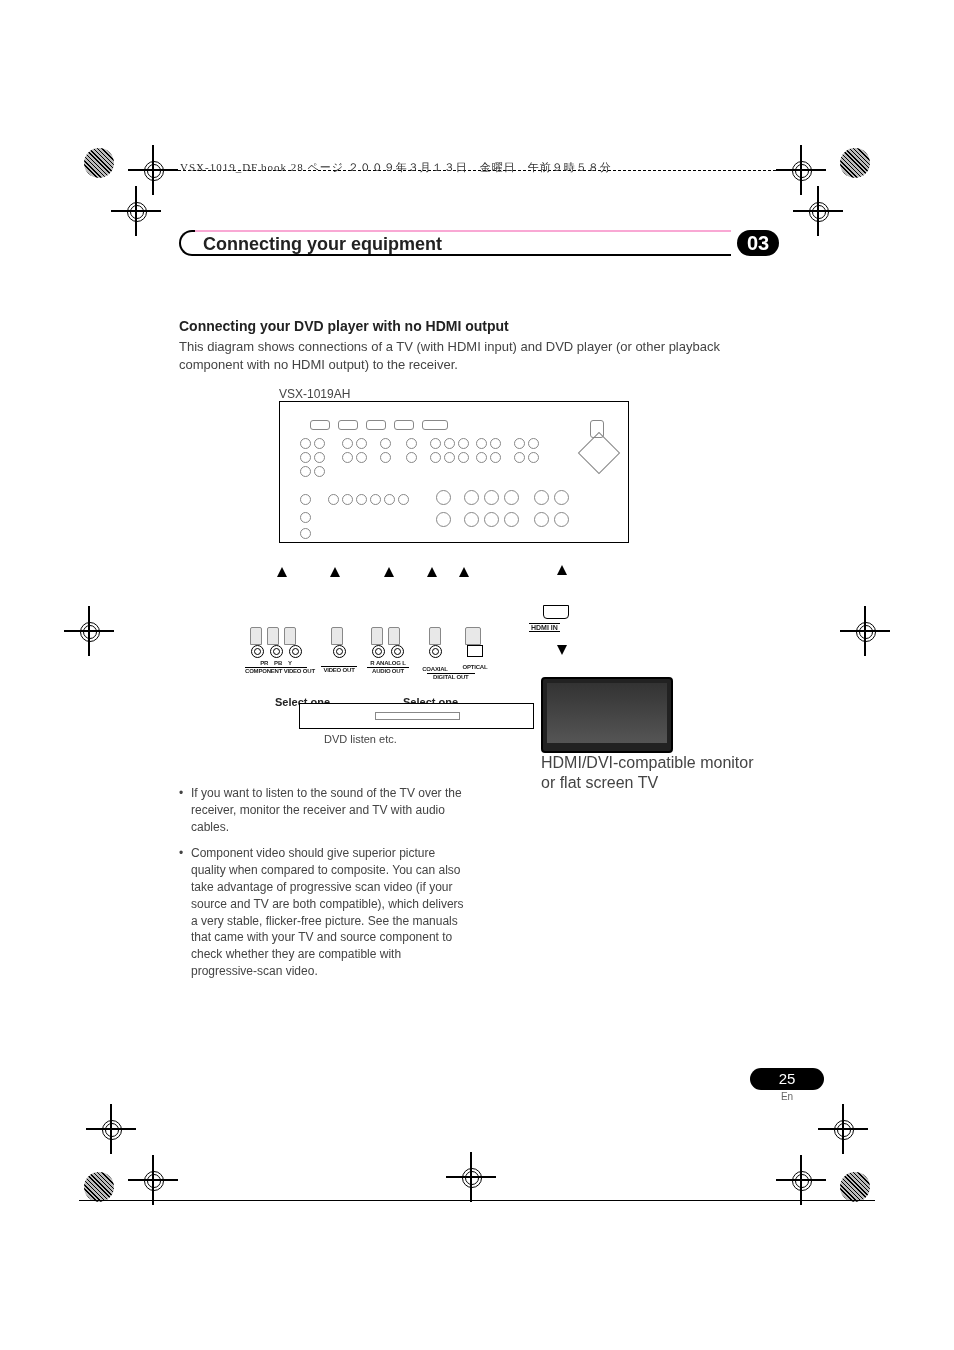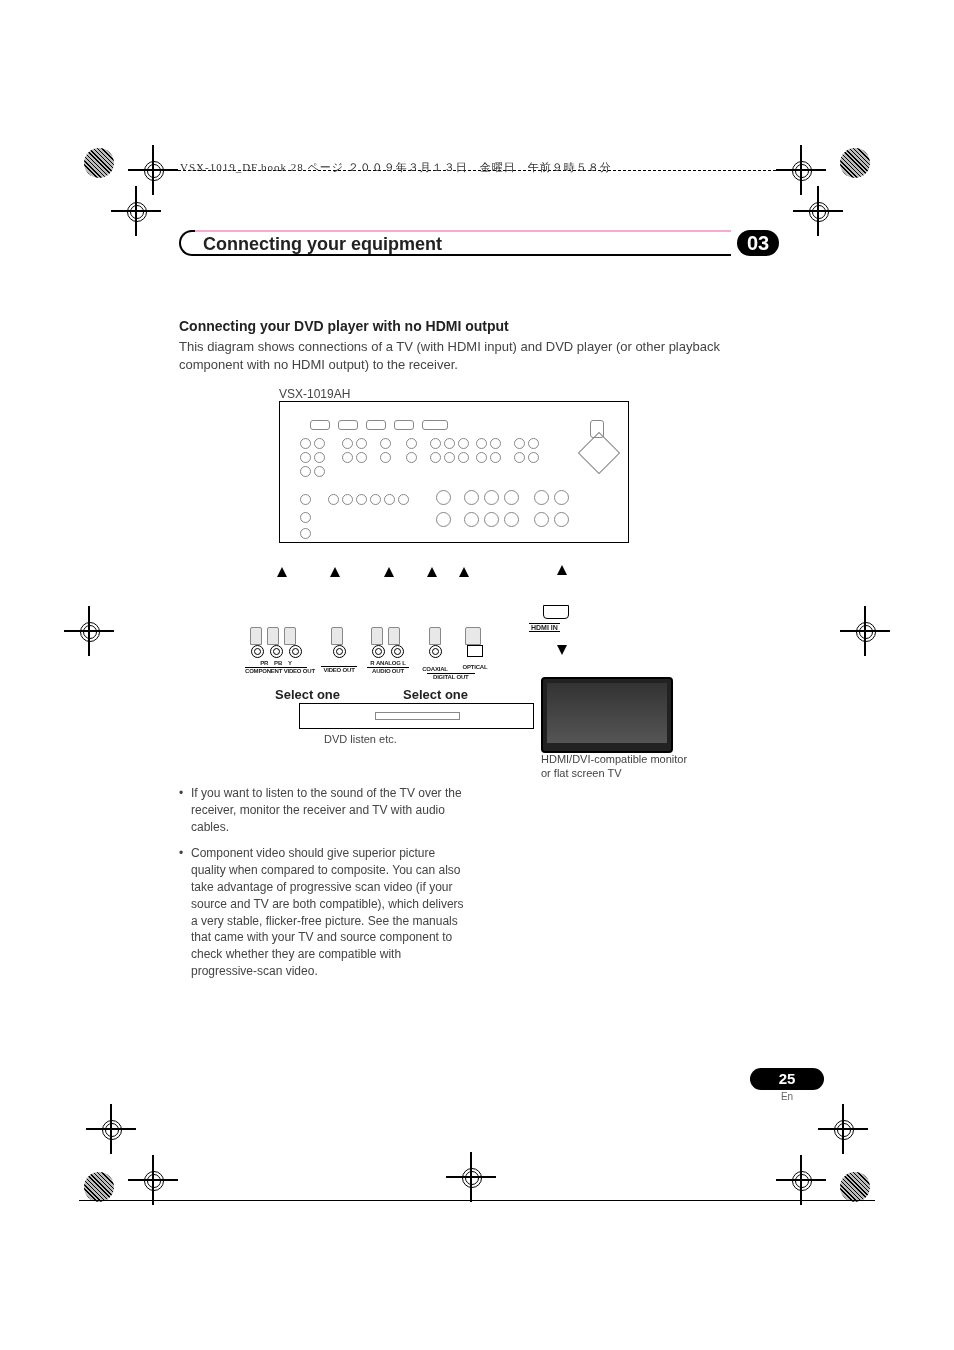--- a/index.html
+++ b/index.html
@@ -15,37 +15,37 @@
   .model-label{font-size:12px;color:#444;position:absolute;left:100px;top:0}
   .rx{position:absolute;left:100px;top:14px;width:348px;height:140px;border:1px solid #000;background:#fff}
   .rx-slot{position:absolute;width:18px;height:8px;border:1px solid #888;border-radius:3px}
   .rx-jack{position:absolute;width:9px;height:9px;border:1px solid #888;border-radius:50%}
   .rx-jack-lg{position:absolute;width:13px;height:13px;border:1px solid #888;border-radius:50%}
   .dvd{position:absolute;left:120px;top:316px;width:233px;height:24px;border:1px solid #000;background:#fff}
   .dvd-slot{position:absolute;left:75px;top:8px;width:83px;height:6px;border:1px solid #888}
   .dvd-cap{position:absolute;left:145px;top:346px;font-size:11px;color:#444}
   .tv{position:absolute;left:362px;top:290px;width:128px;height:72px;border:2px solid #000;border-radius:4px;background:#222}
   .tv-screen{position:absolute;left:4px;top:4px;right:4px;bottom:8px;background:linear-gradient(#333,#555)}
-  .tv-cap{position:absolute;left:362px;top:366px;font-size:11px;color:#444;line-height:1.25}
+  .tv-cap{position:absolute;left:362px;top:366px;font-size:16px;color:#444;line-height:1.25}
   .arrow-down{position:absolute;width:0;height:0;border-left:5px solid transparent;border-right:5px solid transparent;border-bottom:10px solid #000}
   .arrow-right{position:absolute;width:0;height:0;border-top:5px solid transparent;border-bottom:5px solid transparent;border-left:10px solid #000}
   .conn-box{position:absolute;font-size:7px;text-align:center;font-weight:bold}
   .conn-ports{display:flex;justify-content:center;gap:6px;margin-bottom:2px}
   .port{width:11px;height:11px;border:1px solid #000;border-radius:50%;background:#fff;position:relative}
   .port::after{content:'';position:absolute;left:2px;top:2px;width:5px;height:5px;border:1px solid #000;border-radius:50%}
   .port-rect{width:14px;height:10px;border:1px solid #000;background:#fff}
   .conn-row-label{font-size:6px;letter-spacing:-0.2px;white-space:nowrap}
-  .select-one{font-size:13px;font-weight:bold;margin-top:8px}
+  .select-one{font-size:11px;font-weight:bold;margin-top:17px}
   .hdmi-tag{position:absolute;font-size:7px;font-weight:bold;border-top:1px solid #000;border-bottom:1px solid #000;padding:0 2px;background:#fff}
   .plug{position:absolute;width:10px;height:16px;background:#e8e8e8;border:1px solid #888;border-radius:2px 2px 0 0}
   .col{position:absolute;width:290px;font-size:12px;line-height:1.4;color:#444}
   .bul{display:flex;margin-bottom:10px}
   .bul .dot{width:12px;flex:0 0 12px}
   .pg-badge{position:absolute;right:130px;bottom:248px;text-align:center}
-  .pg-pill{width:74px;height:22px;border-radius:14px;background:#000;color:#fff;font-weight:bold;font-size:15px;line-height:22px}
+  .pg-pill{width:74px;height:22px;border-radius:14px;background:#000;color:#fff;font-weight:normal;font-size:15px;line-height:22px}
   .pg-en{font-size:10px;color:#666;margin-top:1px}
   .crop{position:absolute;width:22px;height:22px;border-radius:50%;background:#fff}
   .crop::before,.crop::after{content:'';position:absolute;background:#000}
   .crop::before{left:10px;top:-14px;width:2px;height:50px}
   .crop::after{top:10px;left:-14px;height:2px;width:50px}
   .crop .ring{position:absolute;left:2px;top:2px;width:18px;height:18px;border:1px solid #000;border-radius:50%}
   .crop .ring2{position:absolute;left:5px;top:5px;width:12px;height:12px;border:1px solid #000;border-radius:50%}
   .hatched{position:absolute;width:30px;height:30px;border-radius:50%;background:repeating-linear-gradient(45deg,#000 0,#000 1px,transparent 1px,transparent 3px),#bbb}
   .top-rule{position:absolute;left:153px;top:170px;width:648px;height:1px;border-top:1px dashed #000}
   .bot-rule{position:absolute;left:79px;top:1200px;width:796px;height:1px;border-top:1px solid #000}

